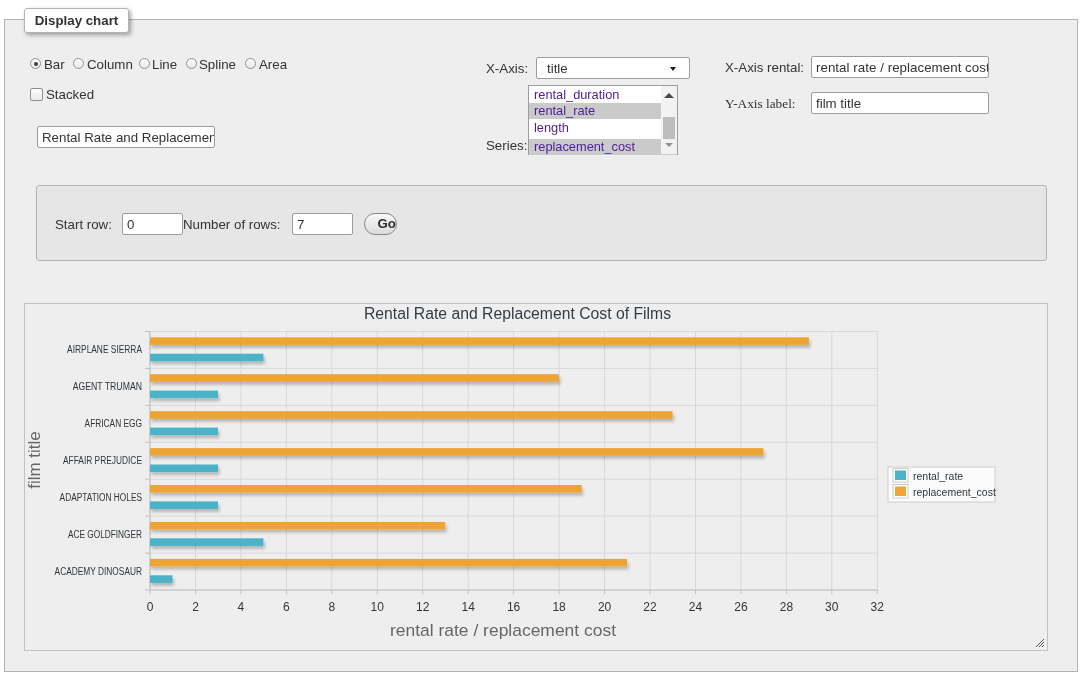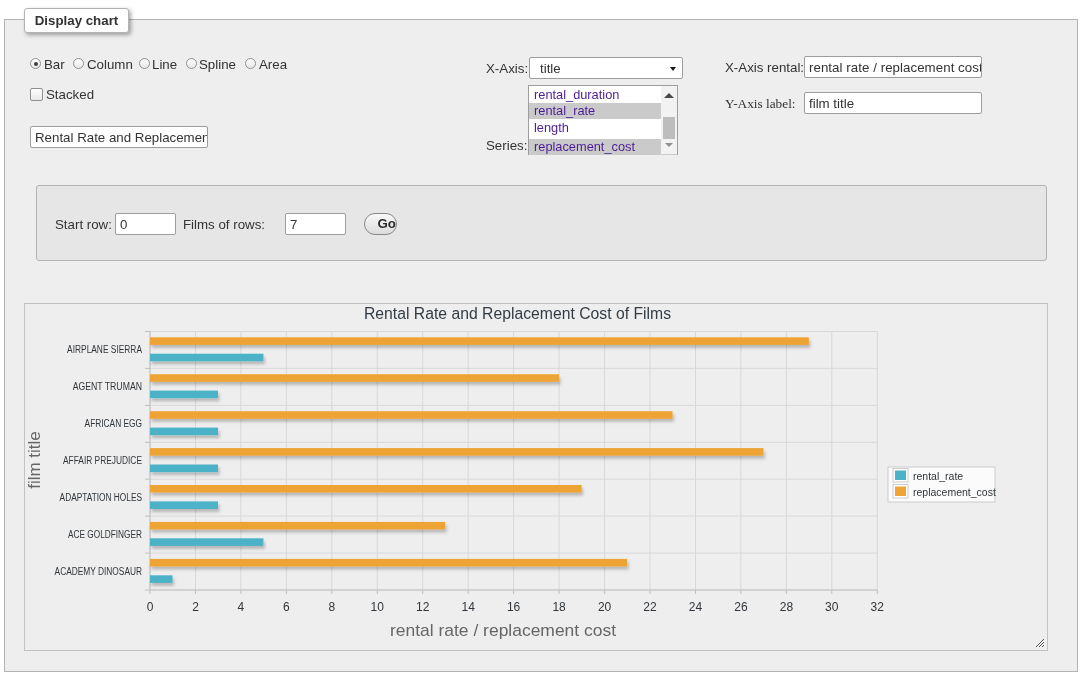--- a/index.html
+++ b/index.html
@@ -3,21 +3,21 @@
 <meta charset="utf-8">
 <style>
   html,body{margin:0;padding:0;background:#fff;}
   body{width:1081px;height:681px;position:relative;font-family:"Liberation Sans",sans-serif;color:#333;font-size:13.3px;}
   .abs{position:absolute;}
   #fs{left:4px;top:19px;width:1074px;height:653px;background:#eeeeee;border:1px solid #b3b3b3;box-sizing:border-box;}
   #legend{left:24px;top:8px;width:105px;height:25px;background:#fff;border:1px solid #b3b3b3;border-radius:3px;box-shadow:2px 2px 4px rgba(0,0,0,0.35);box-sizing:border-box;font-weight:bold;font-size:13.3px;color:#333;line-height:23px;text-align:center;}
   .radio{width:11px;height:11px;border-radius:50%;border:1px solid #919191;background:linear-gradient(#fdfdfd,#e8e8e8);box-sizing:border-box;}
   .radio.sel::after{content:"";position:absolute;left:2.5px;top:2.5px;width:4px;height:4px;border-radius:50%;background:#404040;}
   .cb{width:13px;height:13px;border-radius:2px;border:1px solid #8f8f8f;background:linear-gradient(#fdfdfd,#e9e9e9);box-sizing:border-box;}
-  .ipt{background:#fff;border:1px solid #9d9d9d;border-radius:2px;box-sizing:border-box;font-size:13.3px;color:#333;line-height:20px;padding:0 0 0 4px;overflow:hidden;white-space:nowrap;}
+  .ipt{background:#fff;border:1px solid #9d9d9d;border-radius:2px;box-sizing:border-box;font-size:13.3px;color:#333;line-height:20px;padding:0 0 0 4px;overflow:hidden;white-space:nowrap;margin-left:7px;}
   .lbl{font-size:13.3px;color:#333;line-height:15px;}
 </style>
 </head>
 <body>
 <div id="fs" class="abs"></div>
 <div id="legend" class="abs">Display chart</div>
 
 <div class="abs radio sel" style="left:30px;top:58px;"></div>
 <div class="abs lbl" style="left:44px;top:57px;">Bar</div>
 <div class="abs radio" style="left:73px;top:58px;"></div>
@@ -54,21 +54,21 @@
 </div>
 
 <div class="abs lbl" style="left:725px;top:60px;">X-Axis rental:</div>
 <div class="abs ipt" style="left:804px;top:56px;width:178px;height:22px;line-height:21px;letter-spacing:0.05px;">rental rate / replacement cost</div>
 <div class="abs lbl" style="left:725px;top:96px;font-family:Liberation Serif, serif;">Y-Axis label:</div>
 <div class="abs ipt" style="left:804px;top:92px;width:178px;height:22px;line-height:21px;">film title</div>
 
 <div class="abs" style="left:36px;top:185px;width:1011px;height:76px;background:#e6e6e6;border:1px solid #b3b3b3;border-radius:3px;box-sizing:border-box;"></div>
 <div class="abs lbl" style="left:55px;top:217px;">Start row:</div>
 <div class="abs ipt" style="left:115px;top:213px;width:61px;height:22px;line-height:21px;">0</div>
-<div class="abs lbl" style="left:183px;top:217px;">Films of rows:</div>
+<div class="abs lbl" style="left:183px;top:217px;">Number of rows:</div>
 <div class="abs ipt" style="left:285px;top:213px;width:61px;height:22px;line-height:21px;">7</div>
 <div class="abs" style="left:364px;top:213px;width:33px;height:22px;border:1px solid #888;border-radius:11px;background:linear-gradient(#f9f9f9,#dcdcdc);box-sizing:border-box;text-align:right;line-height:20px;font-size:13.3px;font-weight:bold;color:#2b2b2b;">Go</div>
 
 <div class="abs" id="chartbox" style="left:24px;top:303px;width:1024px;height:348px;background:#eeeeee;border:1px solid #c2c2c2;box-sizing:border-box;"></div>
 <svg class="abs" id="chart" width="1024" height="348" style="left:24px;top:303px;" viewBox="0 0 1024 348" xmlns="http://www.w3.org/2000/svg">
 <defs>
       <filter id="sh" x="-20%" y="-80%" width="140%" height="300%">
         <feDropShadow dx="1.5" dy="3" stdDeviation="1.8" flood-color="#000" flood-opacity="0.23"></feDropShadow>
       </filter>
     </defs>

